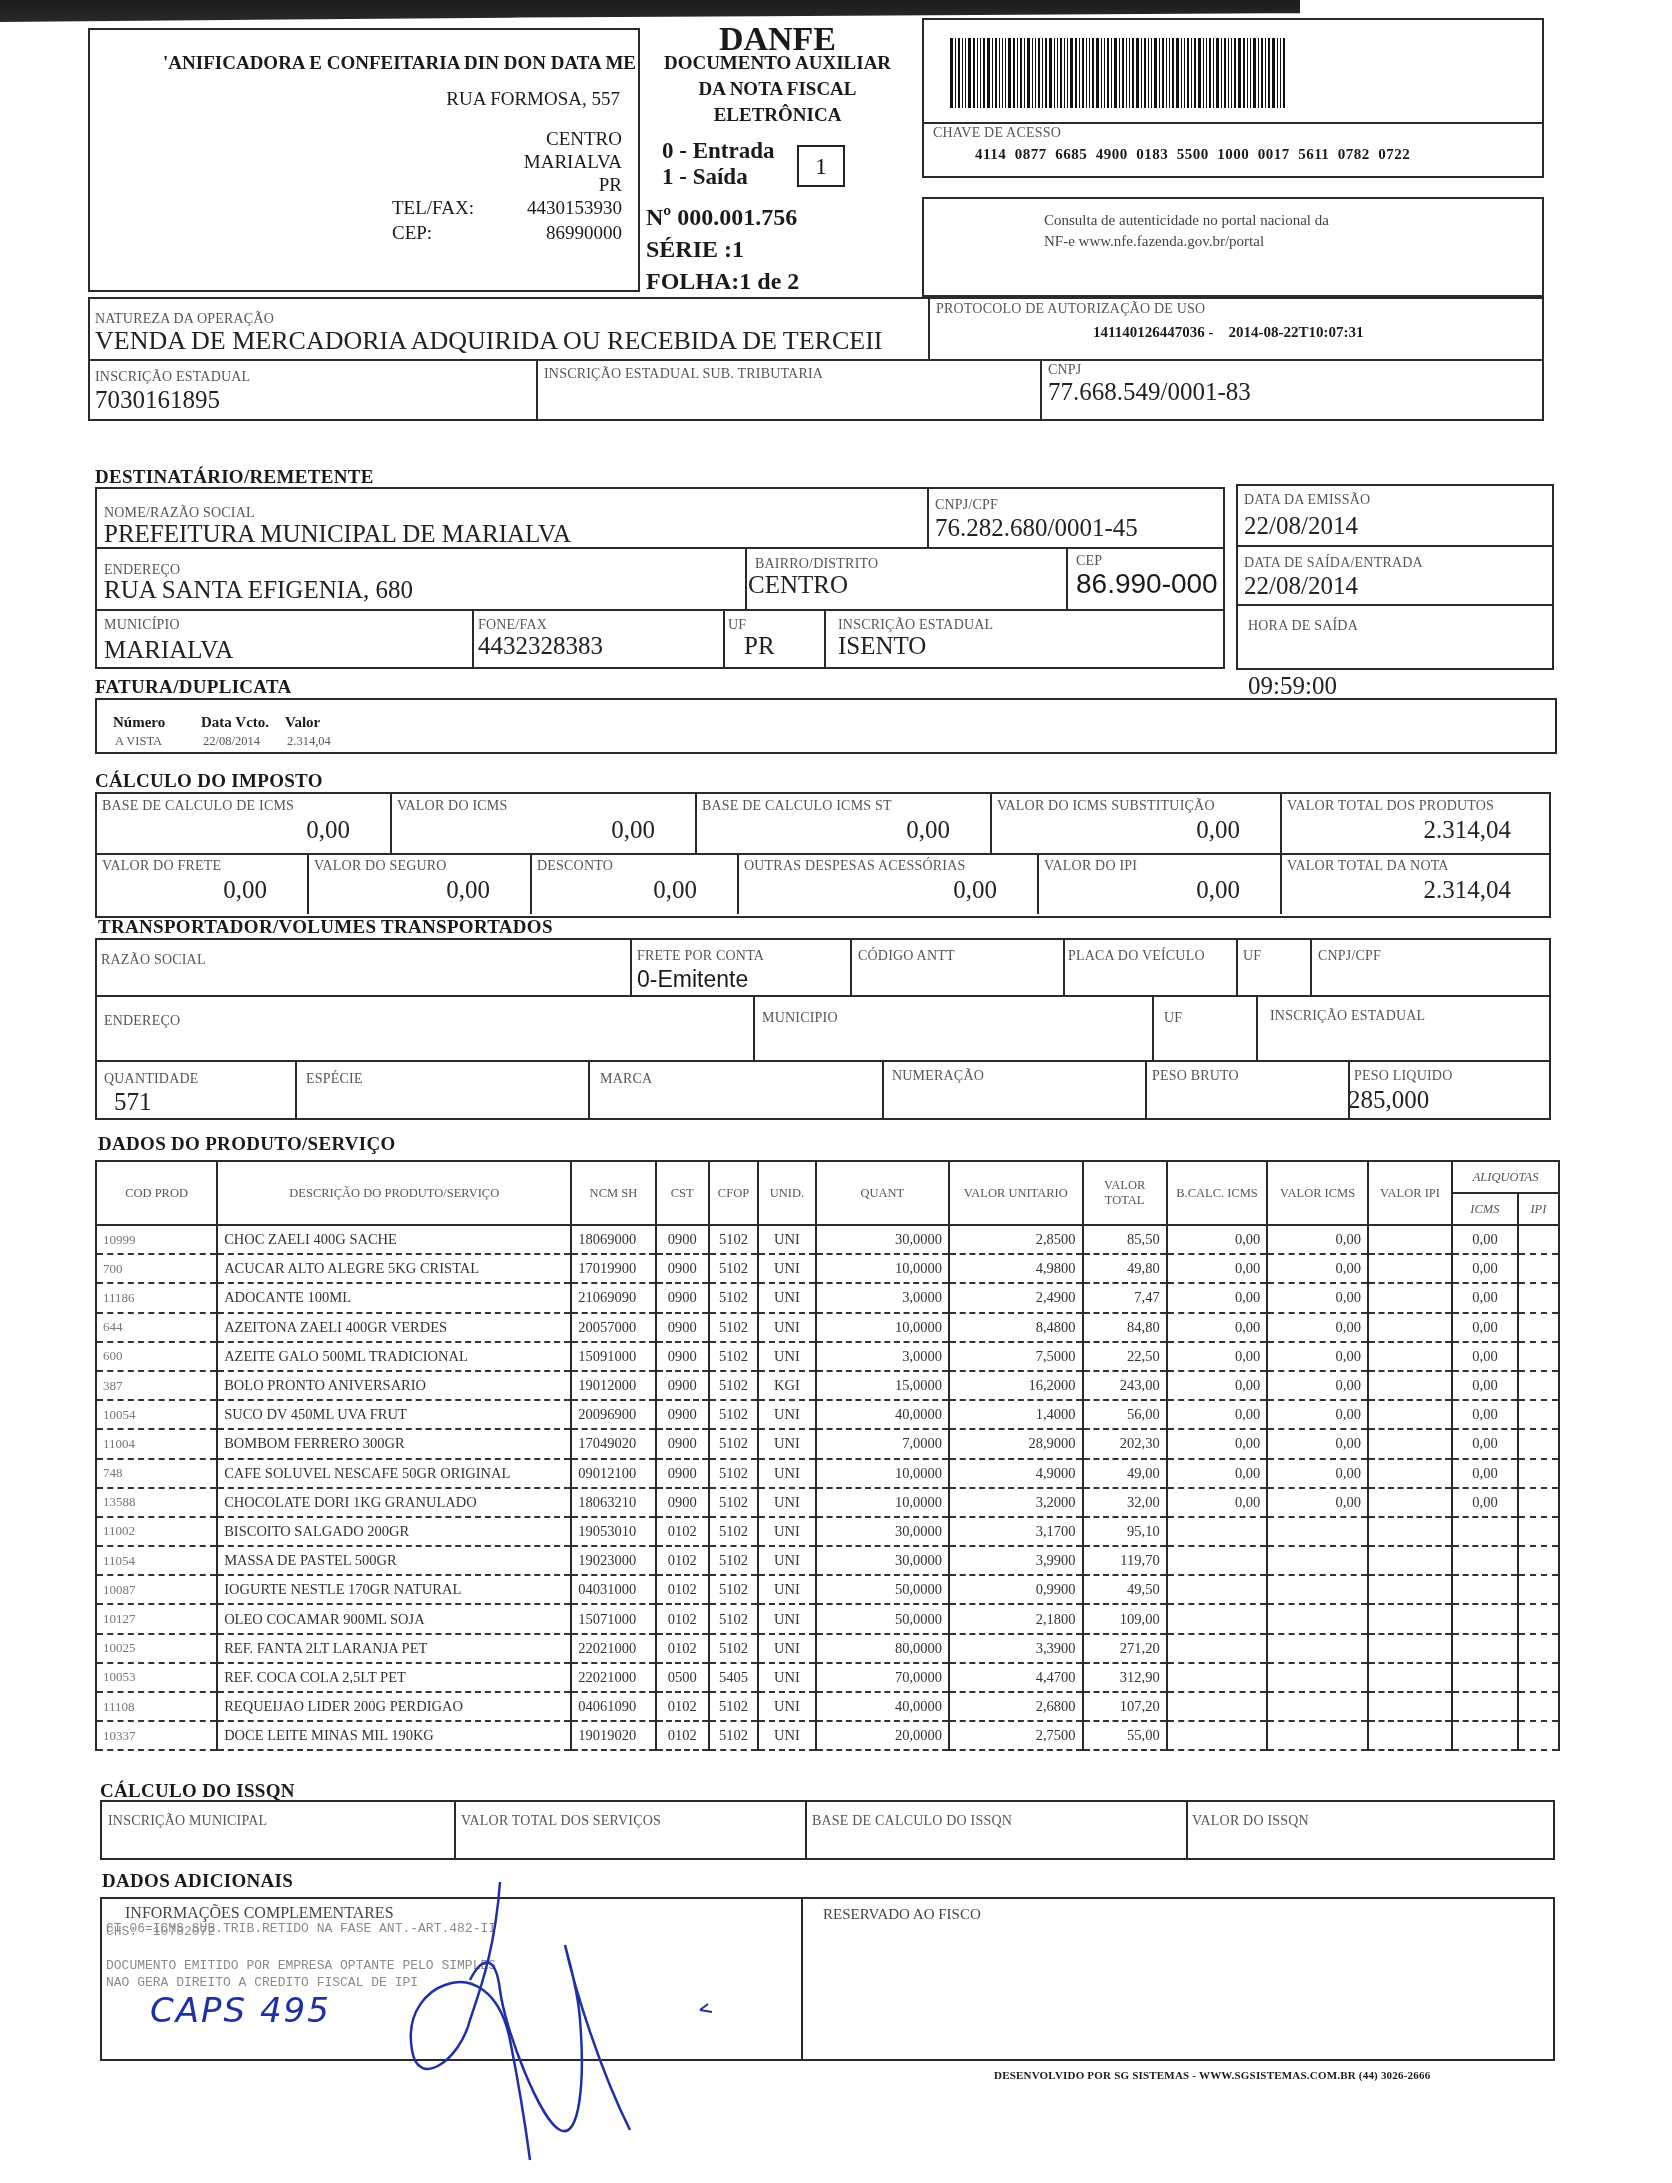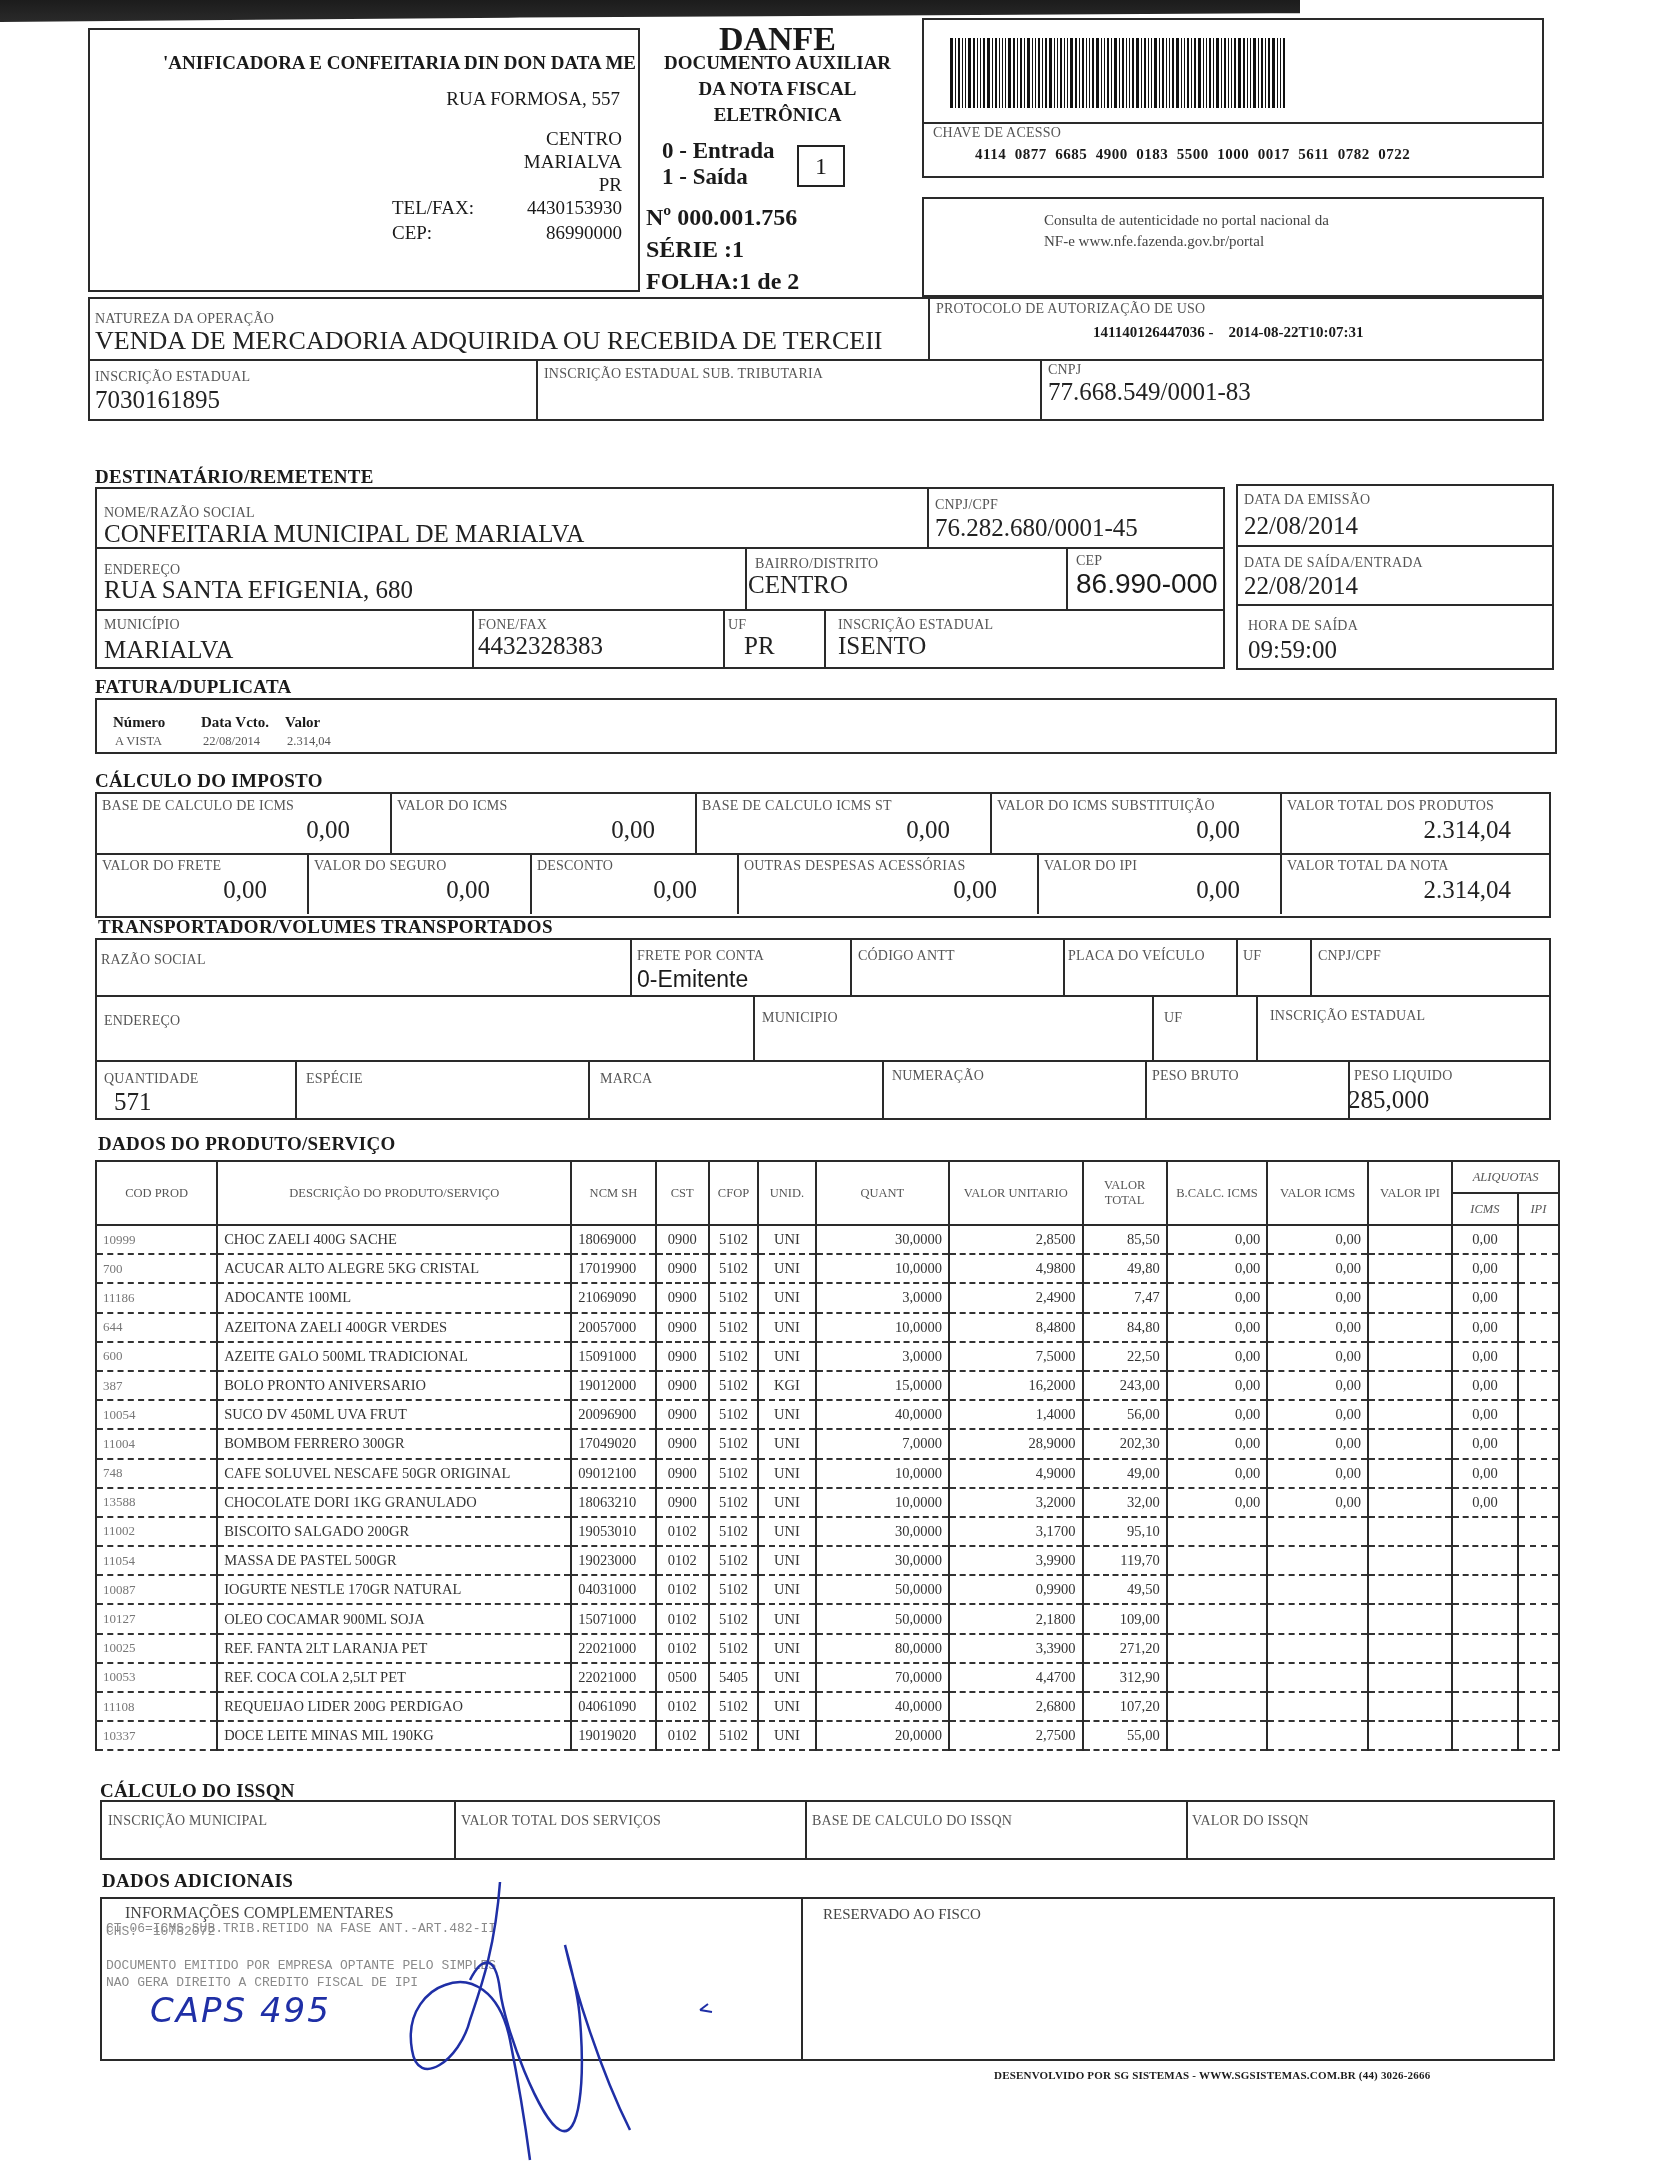--- a/index.html
+++ b/index.html
@@ -183,21 +183,21 @@
 <div class="vline" style="left:745px;top:547px;height:62px;"></div>
 <div class="vline" style="left:1066px;top:547px;height:62px;"></div>
 <div class="hline" style="left:95px;top:609px;width:1130px;"></div>
 <div class="vline" style="left:472px;top:609px;height:60px;"></div>
 <div class="vline" style="left:723px;top:609px;height:60px;"></div>
 <div class="vline" style="left:824px;top:609px;height:60px;"></div>
 <div class="hline" style="left:1236px;top:545px;width:318px;"></div>
 <div class="hline" style="left:1236px;top:604px;width:318px;"></div>
 
 <div class="cell lbl" style="left:104px;top:505px;">NOME/RAZÃO SOCIAL</div>
-<div class="cell val" style="left:104px;top:520px;">CONFEITARIA MUNICIPAL DE MARIALVA</div>
+<div class="cell val" style="left:104px;top:520px;">PREFEITURA MUNICIPAL DE MARIALVA</div>
 <div class="cell lbl" style="left:935px;top:497px;">CNPJ/CPF</div>
 <div class="cell val" style="left:935px;top:514px;">76.282.680/0001-45</div>
 <div class="cell lbl" style="left:1244px;top:492px;">DATA DA EMISSÃO</div>
 <div class="cell val" style="left:1244px;top:512px;">22/08/2014</div>
 
 <div class="cell lbl" style="left:104px;top:562px;">ENDEREÇO</div>
 <div class="cell val" style="left:104px;top:576px;">RUA SANTA EFIGENIA, 680</div>
 <div class="cell lbl" style="left:755px;top:556px;">BAIRRO/DISTRITO</div>
 <div class="cell val" style="left:748px;top:571px;">CENTRO</div>
 <div class="cell lbl" style="left:1076px;top:553px;">CEP</div>
@@ -207,21 +207,21 @@
 
 <div class="cell lbl" style="left:104px;top:617px;">MUNICÍPIO</div>
 <div class="cell val" style="left:104px;top:636px;">MARIALVA</div>
 <div class="cell lbl" style="left:478px;top:617px;">FONE/FAX</div>
 <div class="cell val" style="left:478px;top:632px;">4432328383</div>
 <div class="cell lbl" style="left:728px;top:617px;">UF</div>
 <div class="cell val" style="left:744px;top:632px;">PR</div>
 <div class="cell lbl" style="left:838px;top:617px;">INSCRIÇÃO ESTADUAL</div>
 <div class="cell val" style="left:838px;top:632px;">ISENTO</div>
 <div class="cell lbl" style="left:1248px;top:618px;">HORA DE SAÍDA</div>
-<div class="cell val" style="left:1248px;top:636px;">09:59:00</div>
+<div class="cell val" style="left:1248px;top:672px;">09:59:00</div>
 
 <div class="sec-title" style="left:95px;top:676px;">FATURA/DUPLICATA</div>
 <div class="box" style="left:95px;top:698px;width:1462px;height:56px;"></div>
 <div class="cell bold" style="left:113px;top:714px;font-size:15px;">Número</div>
 <div class="cell bold" style="left:201px;top:714px;font-size:15px;">Data Vcto.</div>
 <div class="cell bold" style="left:285px;top:714px;font-size:15px;">Valor</div>
 <div class="cell" style="left:115px;top:734px;font-size:12.5px;color:#555;">A VISTA</div>
 <div class="cell" style="left:203px;top:734px;font-size:12.5px;color:#555;">22/08/2014</div>
 <div class="cell" style="left:287px;top:734px;font-size:12.5px;color:#555;">2.314,04</div>
 

